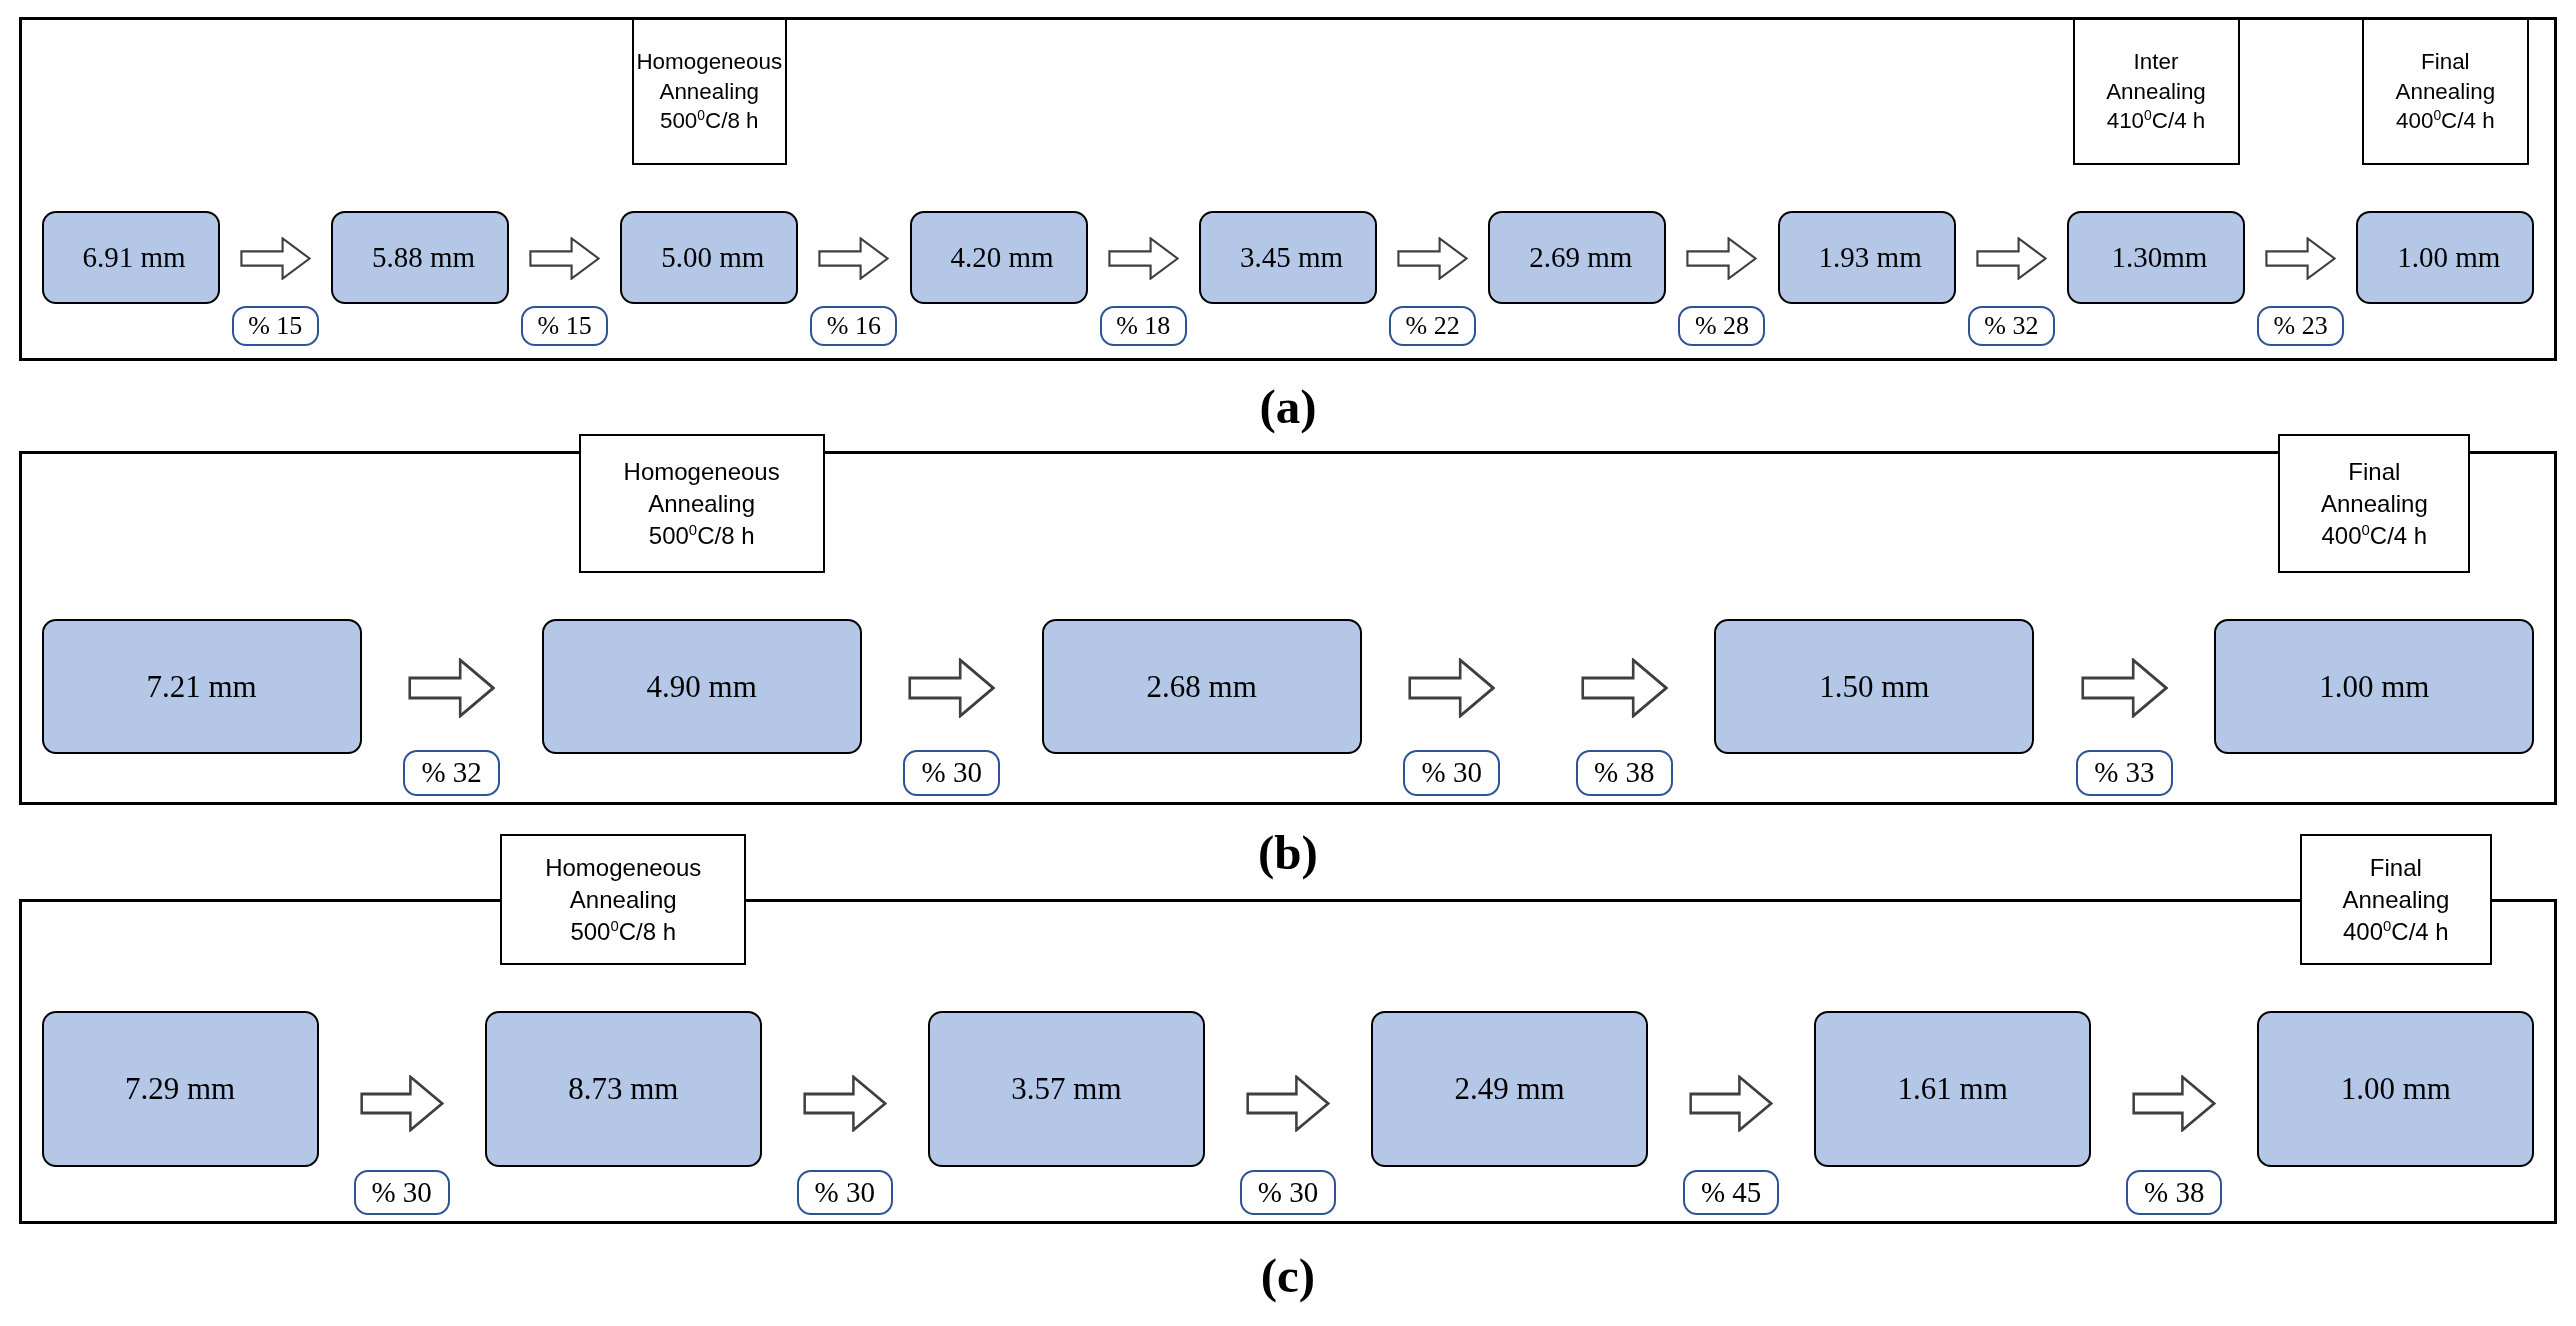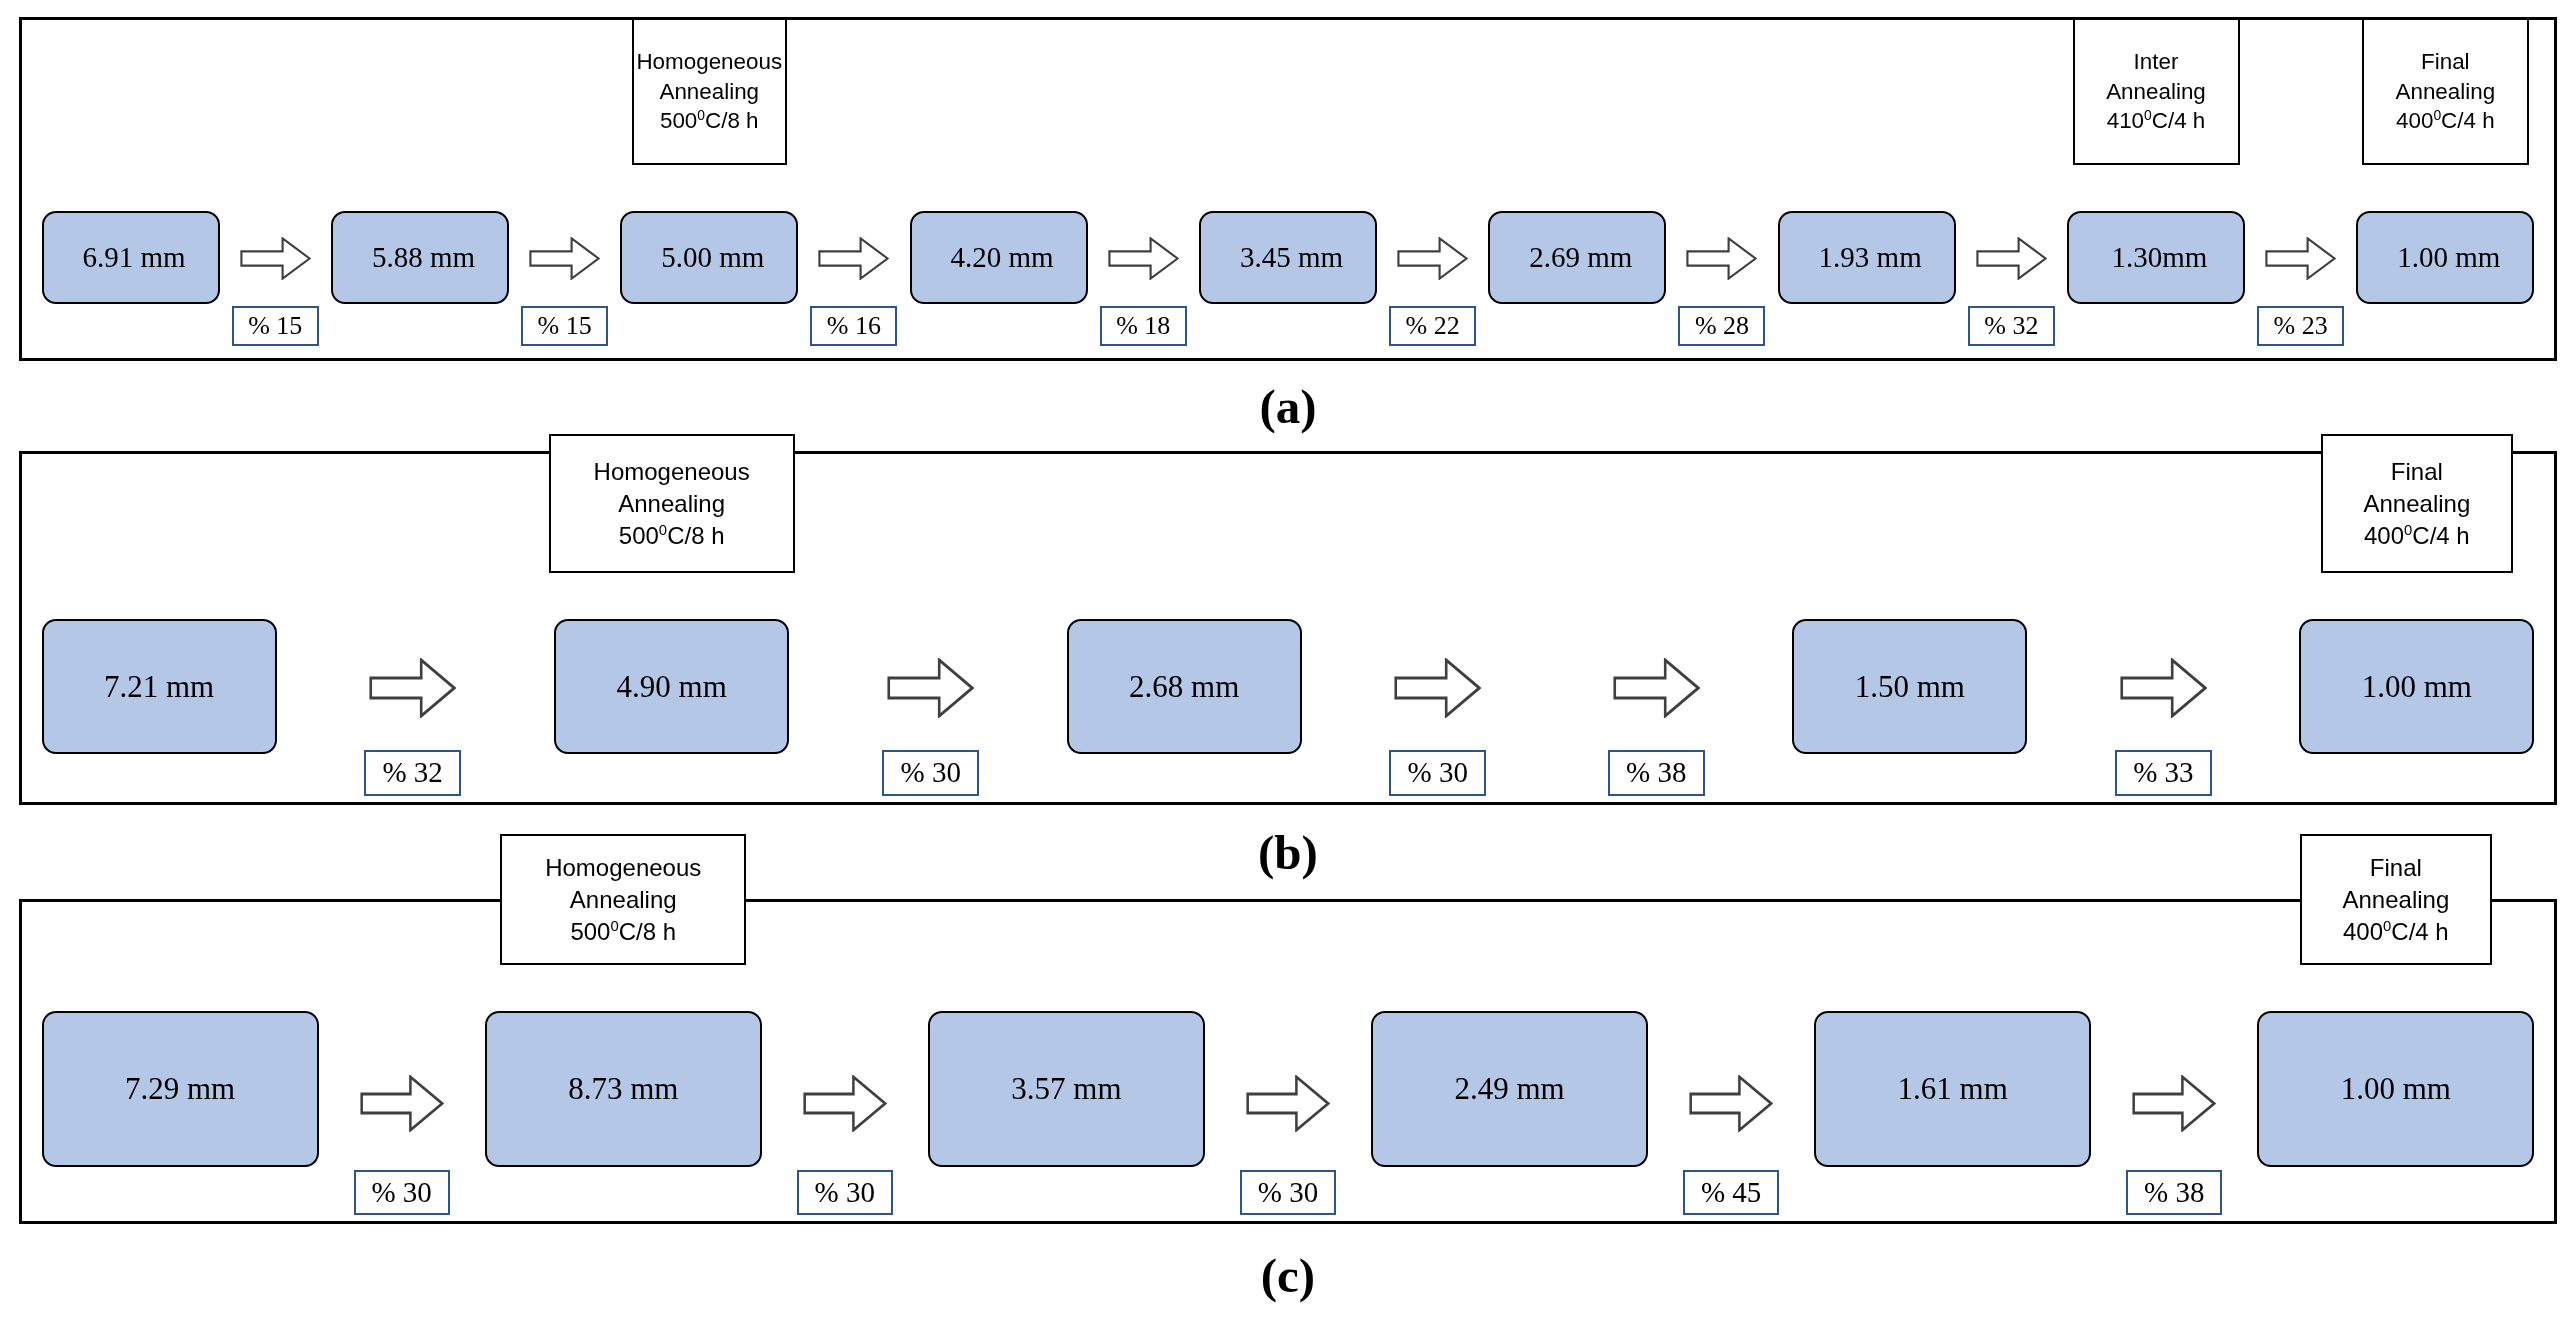--- a/index.html
+++ b/index.html
@@ -23,21 +23,21 @@
     display:flex;align-items:center;justify-content:center;box-sizing:border-box;
   }
   .note{
     background:#fff;border:2.3px solid #000;box-sizing:border-box;text-align:center;
     font-family:"Liberation Sans","DejaVu Sans",sans-serif;
     display:flex;flex-direction:column;justify-content:center;
   }
   .note .nl{line-height:1.32;}
   .note sup{font-size:0.62em;vertical-align:super;}
   .badge{
-    background:#fff;border:2.3px solid #2e5395;border-radius:0;
+    background:#fff;border:2.3px solid #2e5395;border-radius:14px;
     display:flex;align-items:center;justify-content:center;box-sizing:border-box;
   }
   .arrow{display:block;}
   .arrow polygon{fill:#ffffff;stroke:#3f3f3f;stroke-width:3;}
   .plabel{
     text-align:center;font-weight:bold;display:flex;align-items:center;justify-content:center;
   }
 
   
   .pa{margin-top:17px;height:344px;}
@@ -46,21 +46,21 @@
   .pa .note{width:155px;height:147px;font-size:22.4px;margin-bottom:-2.3px;}
   .pa .note-wide{width:167px;}
   .pa .connector{width:111px;margin-bottom:12.4px;}
   .pa .arrow{width:71px;height:43px;margin-bottom:26px;}
   .pa .badge{width:87px;height:40px;font-size:26px;}
   .lab-a{height:90px;font-size:49px;}
 
   
   .pb{height:354px;}
   .pb .stage{margin-bottom:48px;}
-  .pb .box{width:235px;height:135px;font-size:31px;}
+  .pb .box{width:320px;height:135px;font-size:31px;}
   .pb .note{width:246px;height:139px;font-size:24px;margin-bottom:-2.3px;}
   .pb .note-final{width:192px;}
   .pb .connector{width:165px;margin-bottom:6.2px;}
   .pb .arrow{width:87px;height:60px;margin-bottom:32px;}
   .pb .badge{width:97px;height:46px;font-size:29px;}
   .lab-b{height:94px;font-size:49px;}
 
   
   .pc{height:325px;}
   .pc .stage{margin-bottom:54px;}

